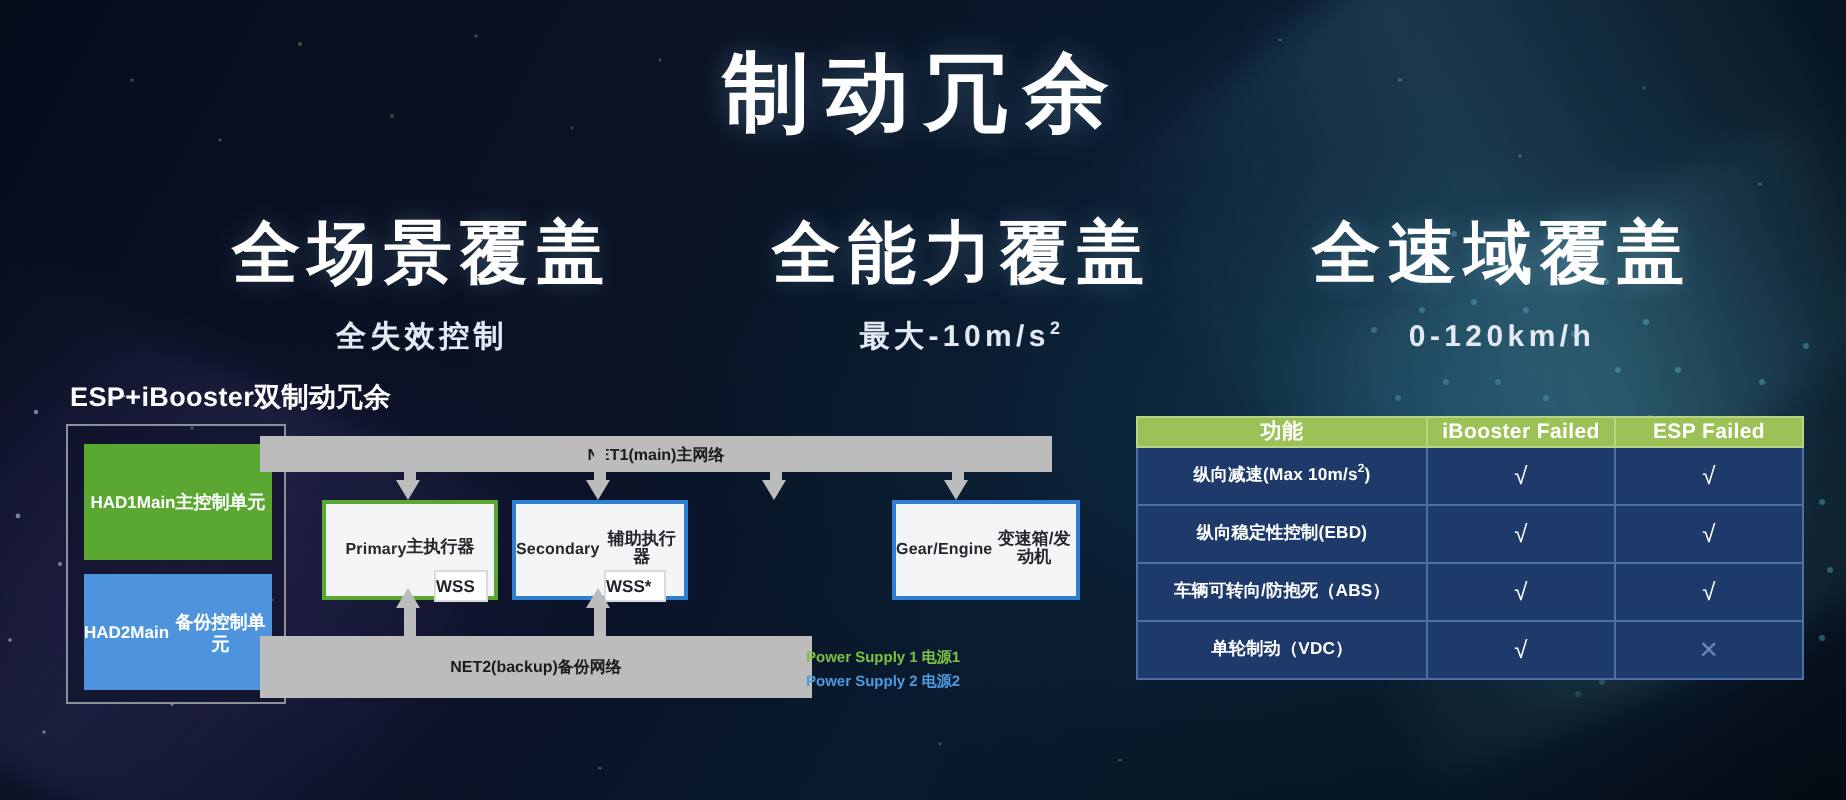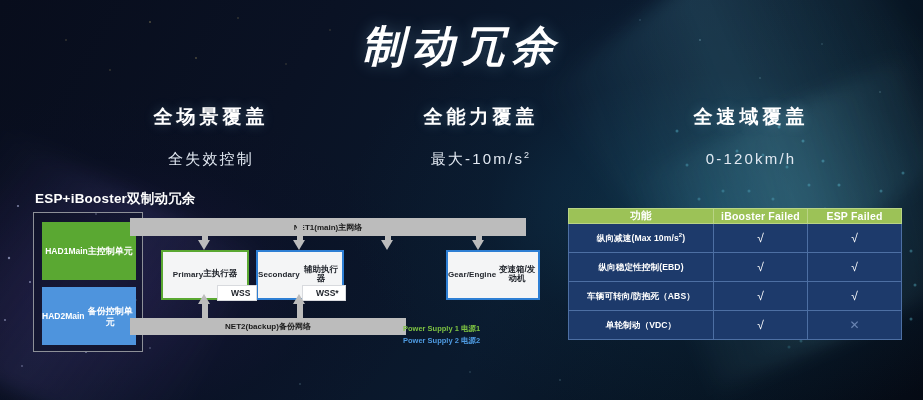--- a/index.html
+++ b/index.html
@@ -61,46 +61,45 @@
     position: absolute;
     top: 18px;
     left: 0;
     width: 923px;
     text-align: center;
     color: #ffffff;
     font-size: 43px;
     font-weight: 700;
     letter-spacing: 7px;
     text-shadow: 0 0 16px rgba(150,220,255,0.30);
-    font-style: italic;
   }
 
   
   .features {
     position: absolute;
     top: 104px;
     left: 86px;
     width: 790px;
     display: flex;
     justify-content: space-between;
   }
   .feature { width: 250px; text-align: center; }
   .feature-title {
     color: #ffffff;
-    font-size: 19px;
+    font-size: 34px;
     font-weight: 600;
     letter-spacing: 4px;
     text-shadow: 0 0 12px rgba(160,225,255,0.25);
   }
   .feature-sub {
-    margin-top: 20px;
+    margin-top: 9px;
     color: #e2e9f2;
     font-size: 15px;
     letter-spacing: 2.2px;
-    font-weight: 400;
+    font-weight: 700;
   }
   .feature-sub sup { font-size: 9px; vertical-align: super; }
 
   
   .diagram-wrap {
     position: absolute;
     left: 18px;
     top: 190px;
     width: 524px;
     height: 180px;
@@ -150,21 +149,21 @@
     background: #bcbcbc;
     display: flex;
     align-items: center;
     justify-content: center;
     color: #1b1b1b;
     font-size: 8px;
     font-weight: 600;
     white-space: nowrap;
   }
   .bus-net1 { left: 112px; top: 28px;  width: 396px; height: 18px; }
-  .bus-net2 { left: 112px; top: 128px; width: 276px; height: 17px; }
+  .bus-net2 { left: 112px; top: 128px; width: 276px; height: 31px; }
 
   .arrow-down, .arrow-up {
     position: absolute;
     width: 13px;
     height: 26px;
   }
   .arrow-down .stem, .arrow-up .stem {
     position: absolute; left: 3.5px; width: 6px; background: #bcbcbc;
   }
   .arrow-down .stem { top: 0; height: 17px; }
@@ -203,21 +202,21 @@
   .unit-secondary { left: 238px; width: 88px; border: 2px solid #2e7fd4; }
   .unit-sensor    { left: 328px; width: 84px; border: 2px solid #2e7fd4; }
   .unit-gear      { left: 428px; width: 94px; border: 2px solid #2e7fd4; }
 
   .wss-tag {
     position: absolute;
     background: #ffffff;
     color: #20242b;
     font-size: 8.5px;
     font-weight: 700;
-    padding: 2px 6px 2px 13px;
+    padding: 2px 6px 2px 0;
     border: 1px solid #d8dade;
   }
   .wss-a { left: 199px; top: 95px; }
   .wss-b { left: 284px; top: 95px; }
 
   .power-legend {
     position: absolute;
     left: 385px;
     top: 133px;
     font-size: 7.5px;

